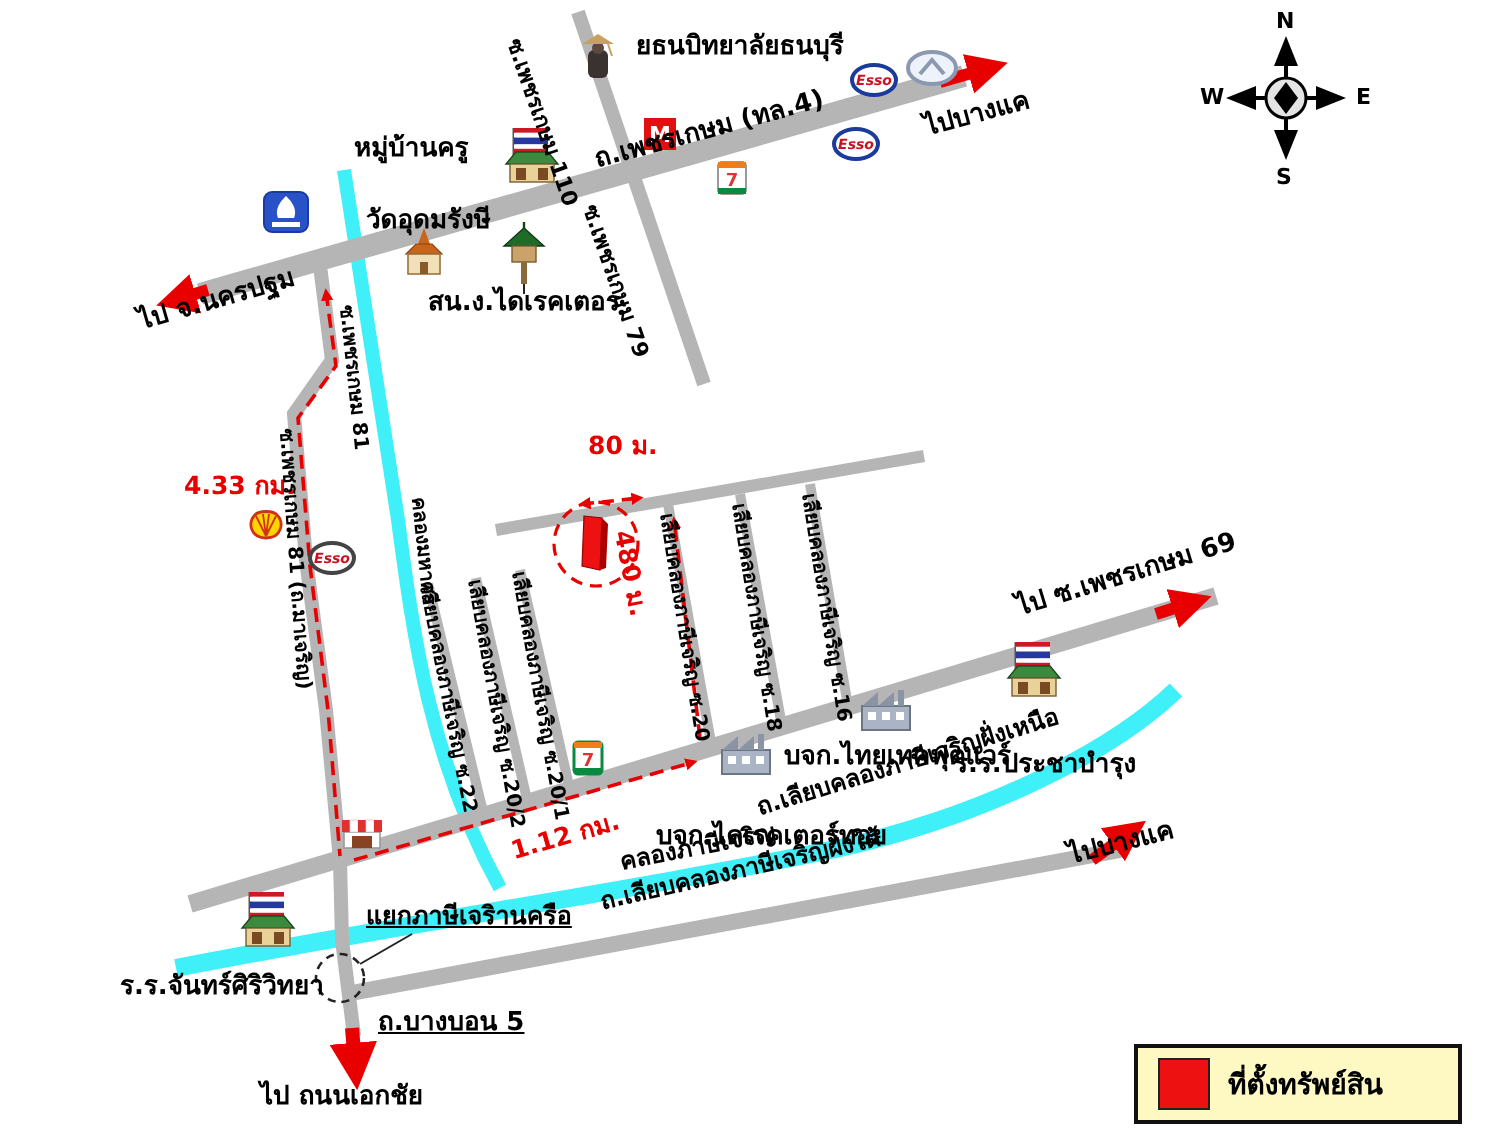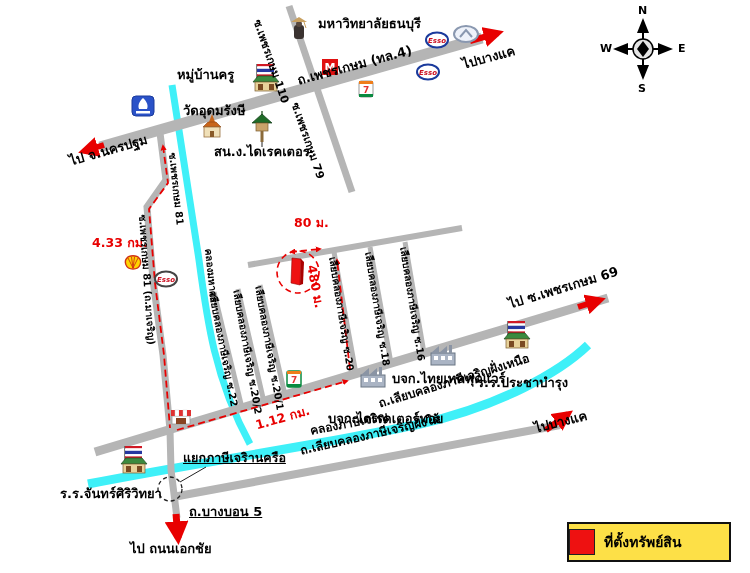--- a/index.html
+++ b/index.html
@@ -8,22 +8,22 @@
   .map svg{position:absolute;left:0;top:0;}
   .lbl{position:absolute;font-weight:bold;font-size:13px;color:#000;
        white-space:nowrap;transform-origin:0 0;line-height:1.1;}
   .s11{font-size:11px;}
   .sm{font-size:10px;}
   .r12{font-size:12px;}
   .red{color:#e80000;font-size:12.5px;}
   .u{text-decoration:underline;}
   .compass-letter{position:absolute;font-weight:bold;font-size:11px;color:#000;}
   .legend{position:absolute;left:567px;top:522px;width:164px;height:40px;
-          border:2px solid #111;background:#fde047;display:flex;align-items:center;
-          gap:9px;box-sizing:border-box;}
+          border:2px solid #111;background:#fef9c3;display:flex;align-items:center;
+          gap:9px;padding-left:10px;box-sizing:border-box;}
   .legend .swatch{width:24px;height:24px;background:#ee1111;border:1px solid #222;flex:0 0 auto;}
   .legend .cap{font-weight:bold;font-size:14px;color:#000;}
 </style>
 </head>
 <body>
 
 <div class="map">
 
 <svg width="750" height="573" viewBox="0 0 750 573">
   <defs>
@@ -217,21 +217,21 @@
 
   <g transform="translate(299,31)">
     <rect x="-5" y="-6" width="10" height="14" rx="3" fill="#3a3230"></rect>
     <circle cx="0" cy="-7" r="3" fill="#5a4a40"></circle>
     <polygon points="-8,-9 8,-9 0,-14" fill="#c8a060"></polygon>
     <line x1="5" y1="-9" x2="7" y2="-3" stroke="#c8a060" stroke-width="1"></line>
   </g>
 </svg>
 
 <div class="lbl" style="left:177px;top:68px;">หมู่บ้านครู</div>
-<div class="lbl" style="left:318px;top:17px;">มหาวิทยาลัยธนบุรี</div>
+<div class="lbl" style="left:318px;top:17px;">ยธนบิทยาลัยธนบุรี</div>
 <div class="lbl" style="left:296px;top:74px;transform:rotate(-15deg);">ถ.เพชรเกษม (ทล.4)</div>
 <div class="lbl" style="left:461px;top:58px;transform:rotate(-15deg);">ไปบางแค</div>
 <div class="lbl" style="left:68px;top:155px;transform:rotate(-16deg);">ไป จ.นครปฐม</div>
 <div class="lbl s11" style="left:262px;top:18px;transform:rotate(71deg);">ซ.เพชรเกษม 110</div>
 <div class="lbl s11" style="left:300px;top:101px;transform:rotate(71deg);">ซ.เพชรเกษม 79</div>
 <div class="lbl" style="left:183px;top:104px;">วัดอุดมรังษี</div>
 <div class="lbl" style="left:214px;top:145px;">สน.ง.ไดเรคเตอร</div>
 <div class="lbl red" style="left:92px;top:236px;">4.33 กม.</div>
 <div class="lbl sm" style="left:178px;top:152px;transform:rotate(84deg);">ซ.เพชรเกษม 81</div>
 <div class="lbl sm" style="left:148px;top:214px;transform:rotate(86deg);">ซ.เพชรเกษม 81 (ถ.มาเจริญ)</div>

